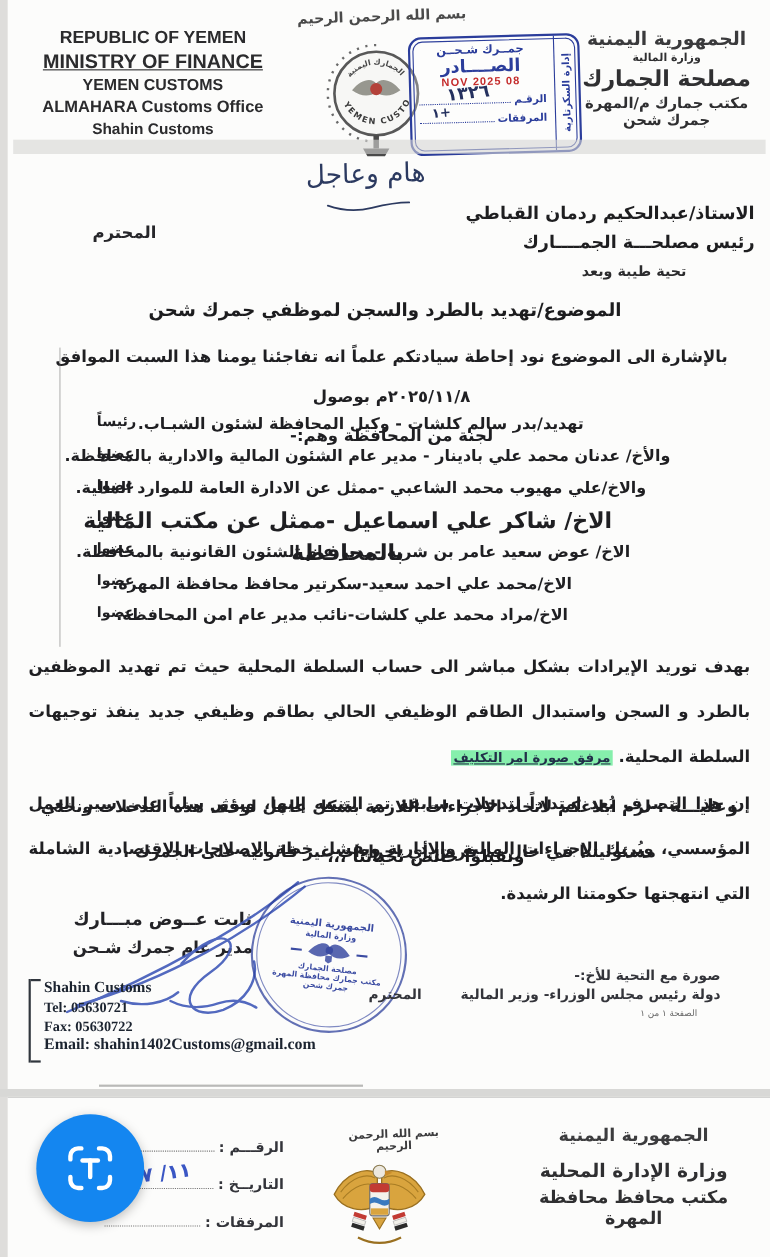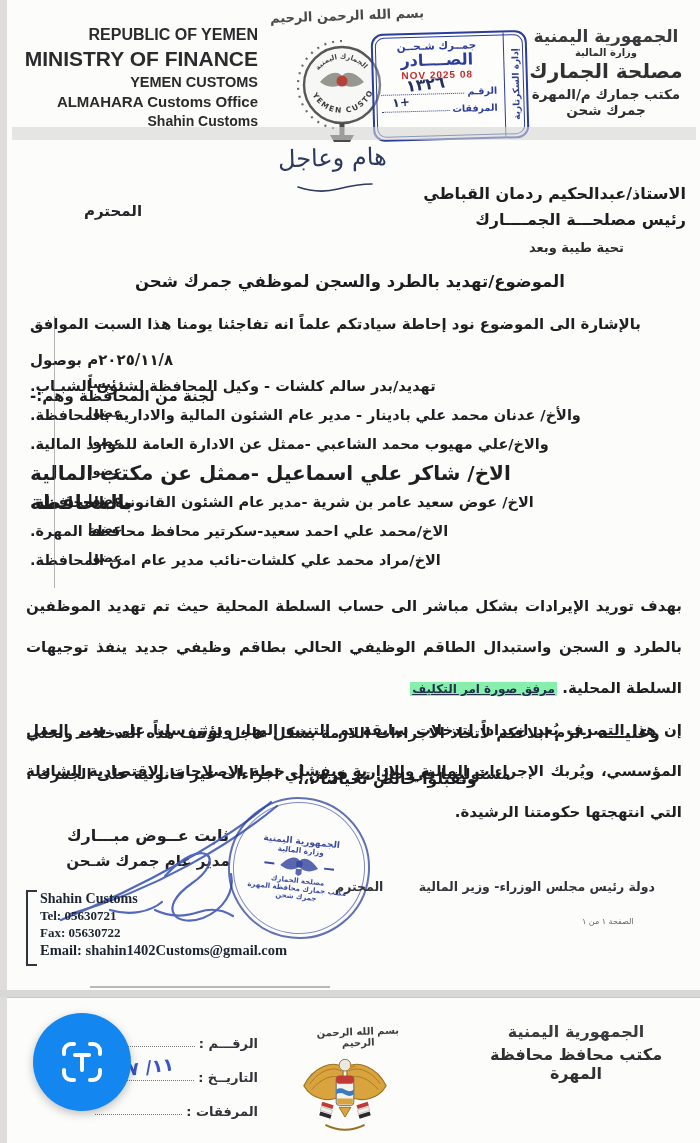--- a/index.html
+++ b/index.html
@@ -3,37 +3,37 @@
 <meta charset="utf-8">
 <style>
   html,body{margin:0;padding:0;background:#e4e4e2;}
   #stage{position:relative;width:700px;height:1143px;overflow:hidden;
          font-family:"DejaVu Sans",sans-serif;color:#222;}
   .abs{position:absolute;}
   .rtl{direction:rtl;}
   .b{font-weight:bold;}
   .page{background:#fcfcfb;}
   
-  .eng{line-height:1.32;text-align:right;font-family:"Liberation Sans","DejaVu Sans",sans-serif;
+  .eng{line-height:1.32;text-align:center;font-family:"Liberation Sans","DejaVu Sans",sans-serif;
        font-weight:bold;color:#2b2b2d;}
   .eng div{white-space:nowrap;}
   .scanband{background:#d6d6d4;opacity:.6;}
   .ar-h{text-align:center;color:#2f2f31;}
   
   .ostamp{border:2px solid #2b3d9b;border-radius:12px;transform:rotate(-1.6deg);
           display:flex;flex-direction:row;color:#2b3d9b;background:rgba(255,255,255,.25);}
   .ostamp::after{content:"";position:absolute;inset:2px;border:1.3px solid #2b3d9b;border-radius:9px;pointer-events:none;}
   .ostamp .main{flex:1;padding:5px 7px 4px 4px;display:flex;flex-direction:column;align-items:center;direction:rtl;}
   .ostamp .side{width:21px;border-left:1.5px solid #2b3d9b;display:flex;align-items:center;justify-content:center;}
   .vtxt{writing-mode:vertical-rl;transform:rotate(180deg);font-size:9px;font-weight:bold;color:#2b3d9b;letter-spacing:1px;}
   .srow{position:relative;width:100%;display:flex;direction:rtl;align-items:flex-end;font-size:9.5px;font-weight:bold;height:17px;}
   .srow .dots{flex:1;border-bottom:1.2px dotted #2b3d9b;margin:0 3px 3px 3px;}
   .hand{font-family:"DejaVu Sans",sans-serif;color:#25315f;}
   
-  .bodytxt{font-size:15px;font-weight:bold;line-height:40px;text-align:left;color:#1f1f22;}
+  .bodytxt{font-size:15px;font-weight:bold;line-height:40px;text-align:center;color:#1f1f22;}
   .row-role{font-size:13px;font-weight:bold;color:#1f1f22;}
   .hl{background:#86efac;font-size:12px;text-decoration:underline;color:#223049;padding:0 2px;}
   
   .seal{width:138px;height:138px;border-radius:50%;border:2.6px solid rgba(43,61,155,.8);
         transform:rotate(6deg);color:#2b3d9b;display:flex;flex-direction:column;align-items:center;
         justify-content:center;direction:rtl;text-align:center;opacity:.92;}
   .seal::before{content:"";position:absolute;inset:3px;border:1.2px solid rgba(43,61,155,.65);border-radius:50%;}
   .seal .s1{font-size:9px;font-weight:bold;}
   .seal .s2{font-size:7.5px;font-weight:bold;}
   .seal .s3{font-size:7px;font-weight:bold;}
@@ -51,21 +51,21 @@
 <body>
 
 <div id="stage">
 
   <div class="abs" style="left:0;top:0;width:7px;height:1143px;background:#dedddb;"></div>
 
   <div class="abs page" style="left:7px;top:0;width:693px;height:990px;"></div>
 
   <div class="abs eng" style="left:20px;top:24px;width:238px;">
     <div style="font-size:16px;">REPUBLIC OF YEMEN</div>
-    <div style="font-size:21px;">MINISTRY OF FINANCE</div>
+    <div style="font-size:18px;text-decoration:underline;">MINISTRY OF FINANCE</div>
     <div style="font-size:14.5px;">YEMEN CUSTOMS</div>
     <div style="font-size:15px;">ALMAHARA Customs Office</div>
     <div style="font-size:14px;">Shahin Customs</div>
   </div>
 
   <div class="abs" style="left:262px;top:8px;width:170px;text-align:center;font-size:13px;color:#4a4a4a;transform:rotate(-2deg);font-weight:bold;">بسم الله الرحمن الرحيم</div>
 
   <svg class="abs" style="left:286px;top:36px;" width="112" height="112" viewBox="0 0 112 112">
     <path d="M56,5 A44,44 0 0 0 56,93" fill="none" stroke="#6a6a6a" stroke-width="2.2" stroke-dasharray="2,6"></path>
     <circle cx="56" cy="49" r="38" fill="#f7f7f5" stroke="#585858" stroke-width="2.4"></circle>
@@ -203,36 +203,38 @@
 
   <div class="abs bracket" style="left:26px;top:890px;height:76px;"></div>
   <div class="abs contact" style="left:40px;top:890px;">
     <div style="font-size:14px;">Shahin Customs</div>
     <div style="font-size:13px;">Tel:  05630721</div>
     <div style="font-size:13px;">Fax: 05630722</div>
     <div style="font-size:14.5px;">Email: shahin1402Customs@gmail.com</div>
   </div>
 
   <div class="abs rtl" style="left:335px;top:878px;width:320px;font-size:12.5px;font-weight:bold;color:#33343a;line-height:17px;">
+    <div>صورة مع التحية للأخ:-</div>
     <div style="display:flex;justify-content:space-between;">
       <span>دولة رئيس مجلس الوزراء- وزير المالية</span>
       <span>المحترم</span>
     </div>
   </div>
   <div class="abs tiny" style="left:582px;top:917px;">الصفحة ١ من ١</div>
 
   <div class="abs" style="left:54px;top:316px;width:1px;height:272px;background:#6b6b6b;opacity:.5;"></div>
 
   <div class="abs" style="left:0;top:990px;width:700px;height:7px;background:#d8d8d6;"></div>
   <div class="abs" style="left:90px;top:986px;width:240px;height:2px;background:#b9b9b7;"></div>
 
   <div class="abs page" style="left:7px;top:997px;width:693px;height:146px;border-top:1px solid #c9c9c7;"></div>
 
   <div class="abs ar-h rtl" style="right:14px;top:1022px;width:220px;">
     <div style="font-size:16px;font-weight:bold;color:#3c3c3e;">الجمهورية اليمنية</div>
+    <div style="font-size:17px;font-weight:bold;margin-top:14px;">وزارة الإدارة المحلية</div>
     <div style="font-size:16px;font-weight:bold;margin-top:4px;">مكتب محافظ محافظة المهرة</div>
   </div>
 
   <div class="abs rtl" style="left:316px;top:1026px;width:84px;text-align:center;font-size:10px;font-weight:bold;color:#3b3b3d;transform:rotate(-2deg);">بسم الله الرحمن الرحيم</div>
 
   <svg class="abs" style="left:296px;top:1054px;" width="98" height="89" viewBox="0 0 100 90">
     <path d="M8,32 C18,12 38,6 48,13 L48,42 C34,50 16,46 8,32 Z" fill="#d9a43e" stroke="#9a7020" stroke-width="1.2"></path>
     <path d="M92,32 C82,12 62,6 52,13 L52,42 C66,50 84,46 92,32 Z" fill="#d9a43e" stroke="#9a7020" stroke-width="1.2"></path>
     <path d="M14,30 C24,16 38,12 46,17 M16,36 C26,24 38,20 46,24" fill="none" stroke="#a87c24" stroke-width="1"></path>
     <path d="M86,30 C76,16 62,12 54,17 M84,36 C74,24 62,20 54,24" fill="none" stroke="#a87c24" stroke-width="1"></path>

